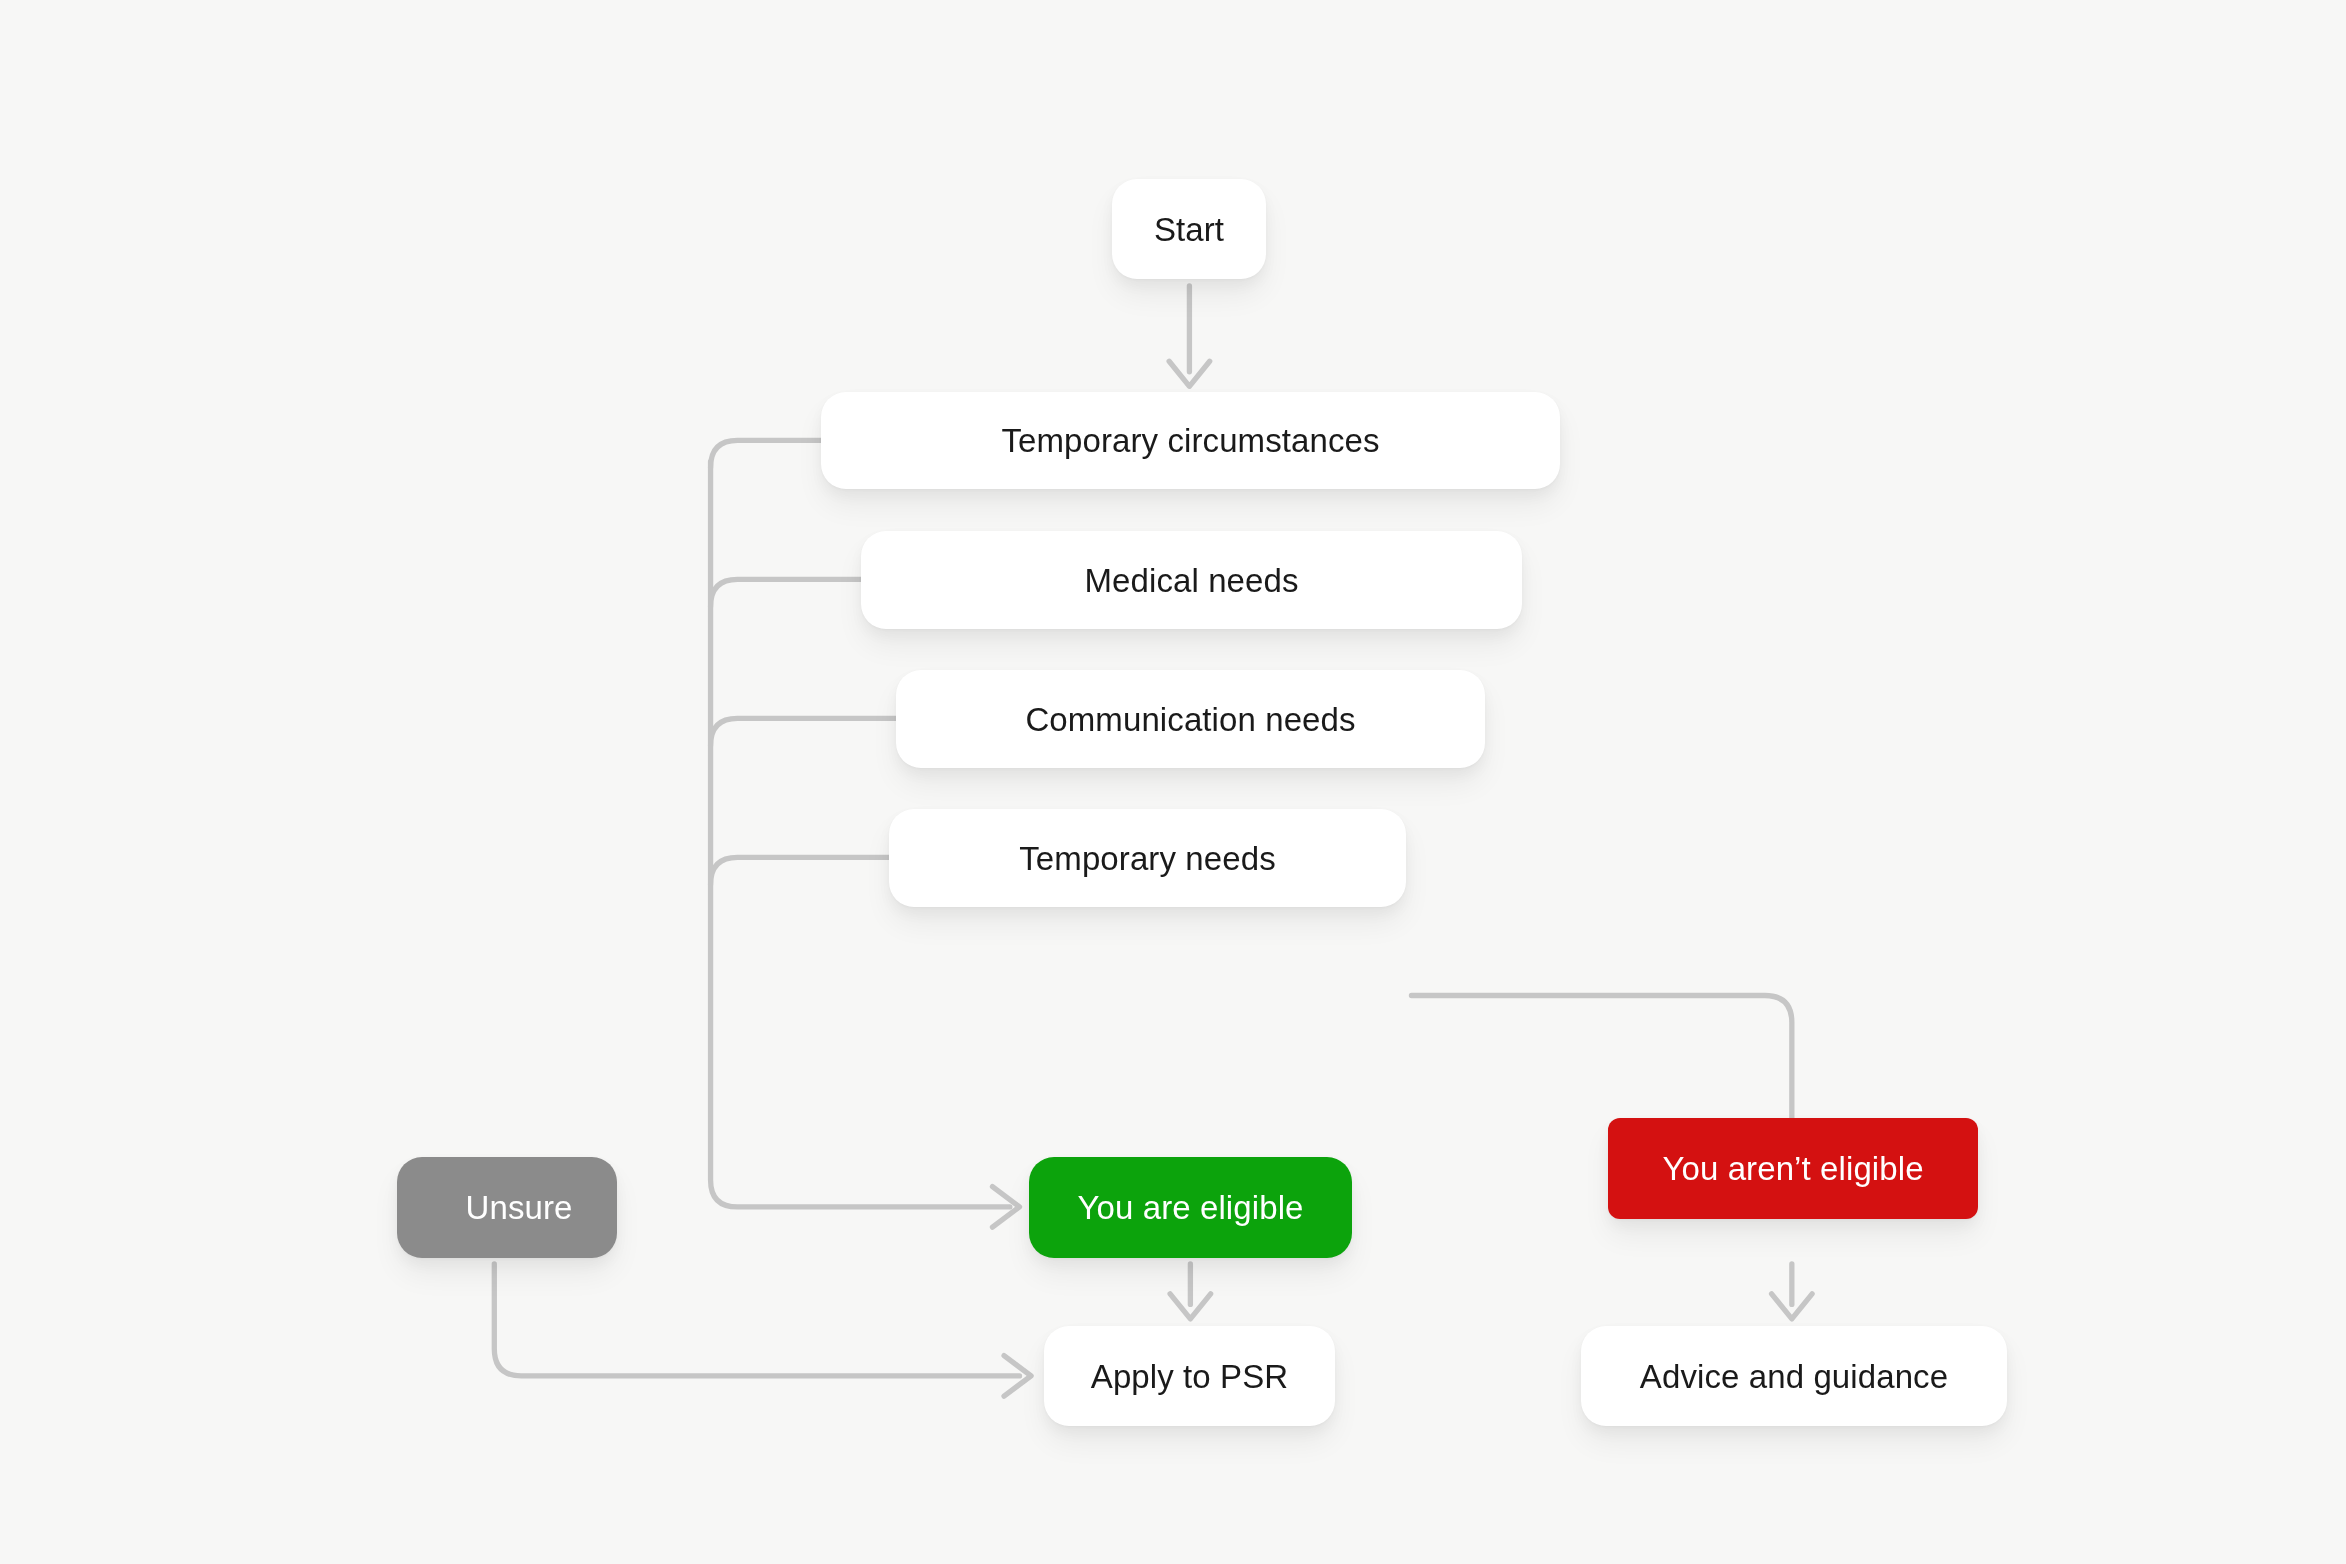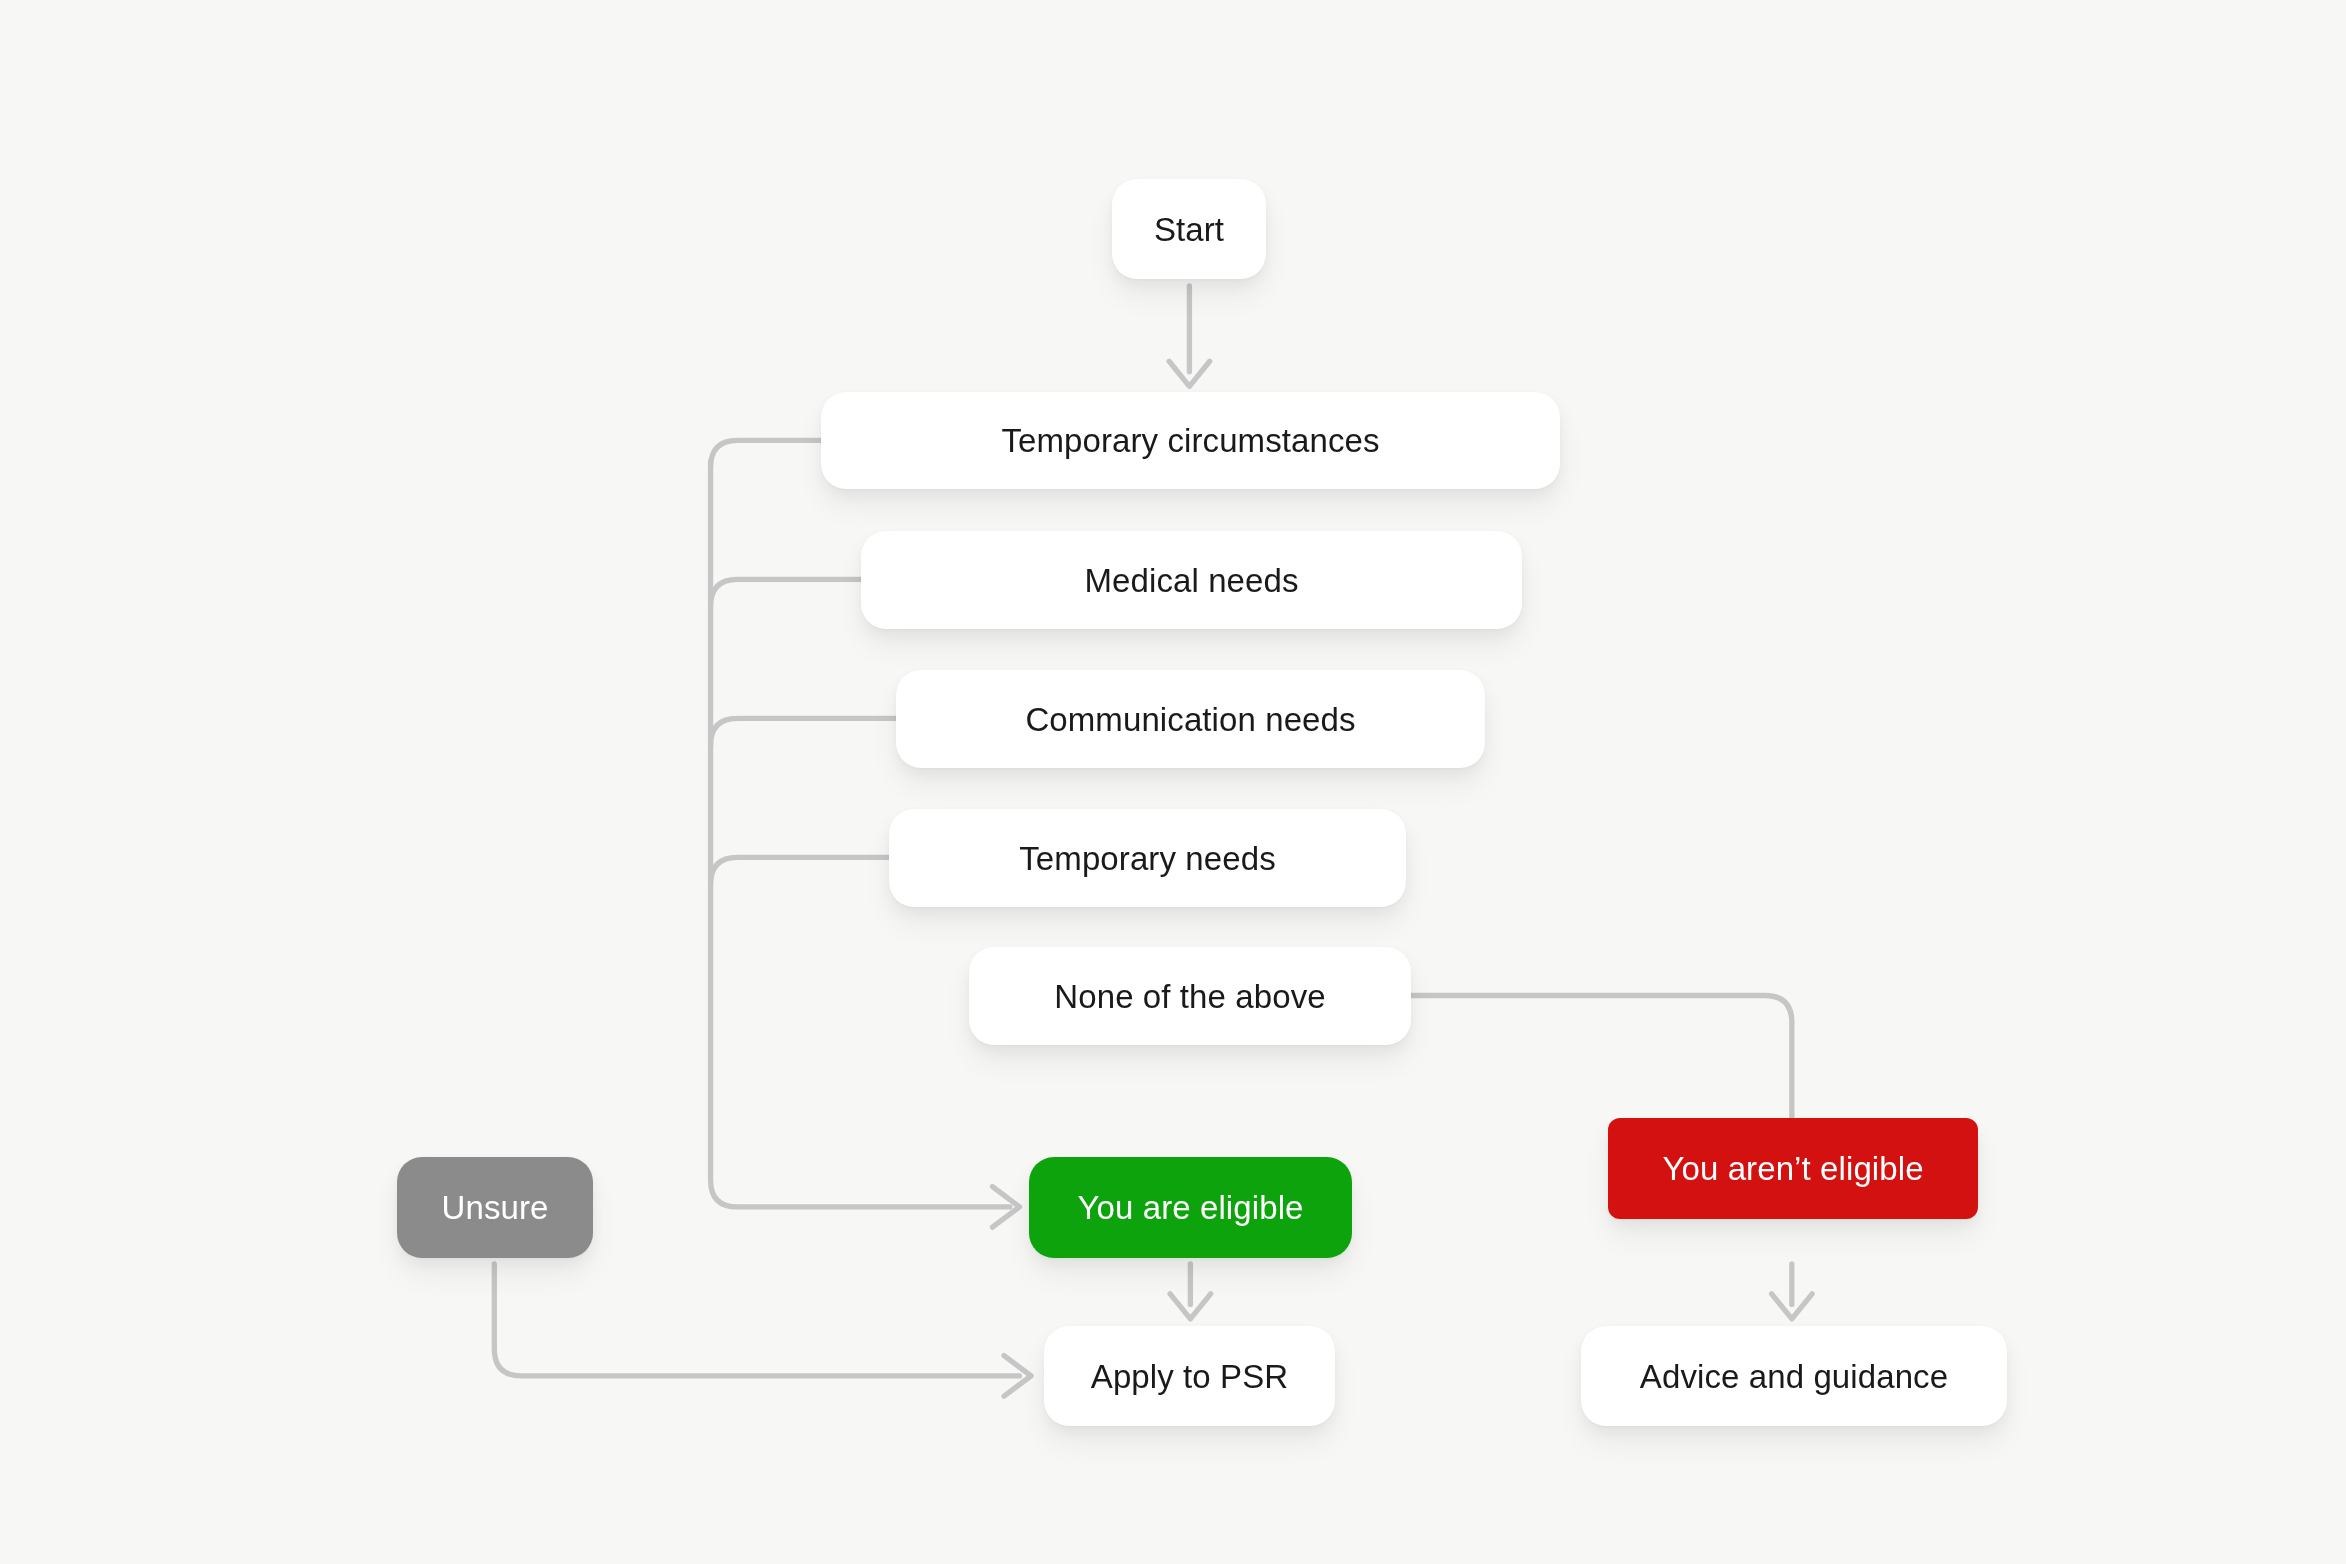--- a/index.html
+++ b/index.html
@@ -38,21 +38,21 @@
     letter-spacing:0.1px;
     border-radius:25px;
     box-shadow:0 17.4px 29px rgba(0,0,0,0.055),
                0 6.8px 13.5px rgba(0,0,0,0.04),
                0 1px 2.9px rgba(0,0,0,0.03);
     white-space:nowrap;
     user-select:none;
   }
   .node.green{background:var(--eligible-green);color:var(--text-light);}
   .node.red{background:var(--not-eligible-red);color:var(--text-light);}
-  .node.gray{background:var(--unsure-gray);color:var(--text-light);}
+  .node.gray{background:var(--unsure-gray);color:var(--text-light);padding-left:24px;}
 
   #n-start        {left:1112px;top:147px;width:154px;height:100px;}
   #n-household    {left:821px; top:360px;width:739px;height:97px;}
   #n-medical      {left:861px; top:499px;width:661px;height:98px;}
   #n-communication{left:896px; top:638px;width:589px;height:98px;}
   #n-temporary    {left:889px; top:777px;width:517px;height:98px;}
   #n-none         {left:969px;top:915px;width:442px;height:98px;}
   #n-unsure       {left:397px; top:1125px;width:196px;height:101px;}
   #n-eligible     {left:1029px;top:1125px;width:323px;height:101px;}
   #n-noteligible  {left:1608px;top:1086px;width:370px;height:101px;border-radius:12px;}
@@ -104,21 +104,20 @@
   <div id="n-start" class="node">Start</div>
 
   <div id="n-household" class="node">Temporary circumstances</div>
 
   <div id="n-medical" class="node">Medical needs</div>
 
   <div id="n-communication" class="node">Communication needs</div>
 
   <div id="n-temporary" class="node">Temporary needs</div>
 
-  <div id="n-none" class="node">None of the above</div>
 
   <div id="n-unsure" class="node gray">Unsure</div>
 
   <div id="n-eligible" class="node green">You are eligible</div>
 
   <div id="n-noteligible" class="node red">You aren’t eligible</div>
 
   <div id="n-apply" class="node">Apply to PSR</div>
 
   <div id="n-advice" class="node">Advice and guidance</div>

